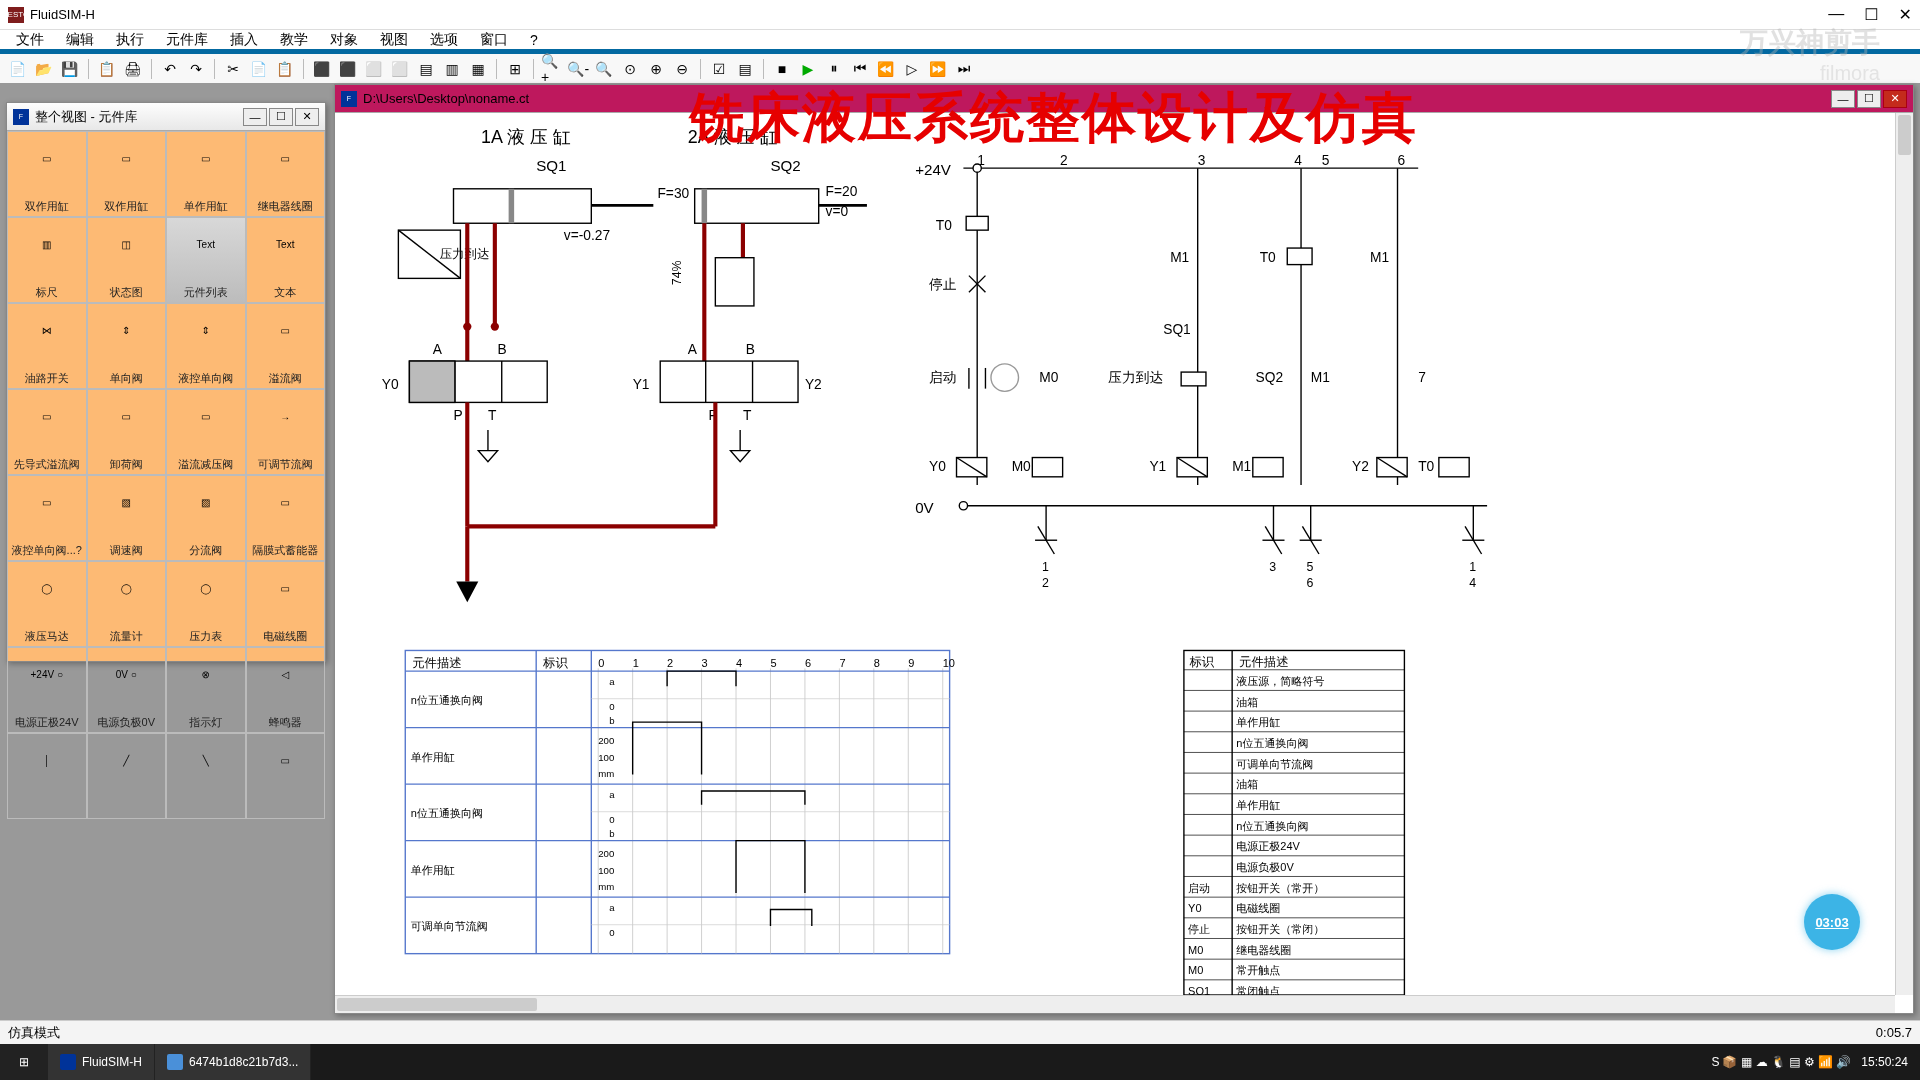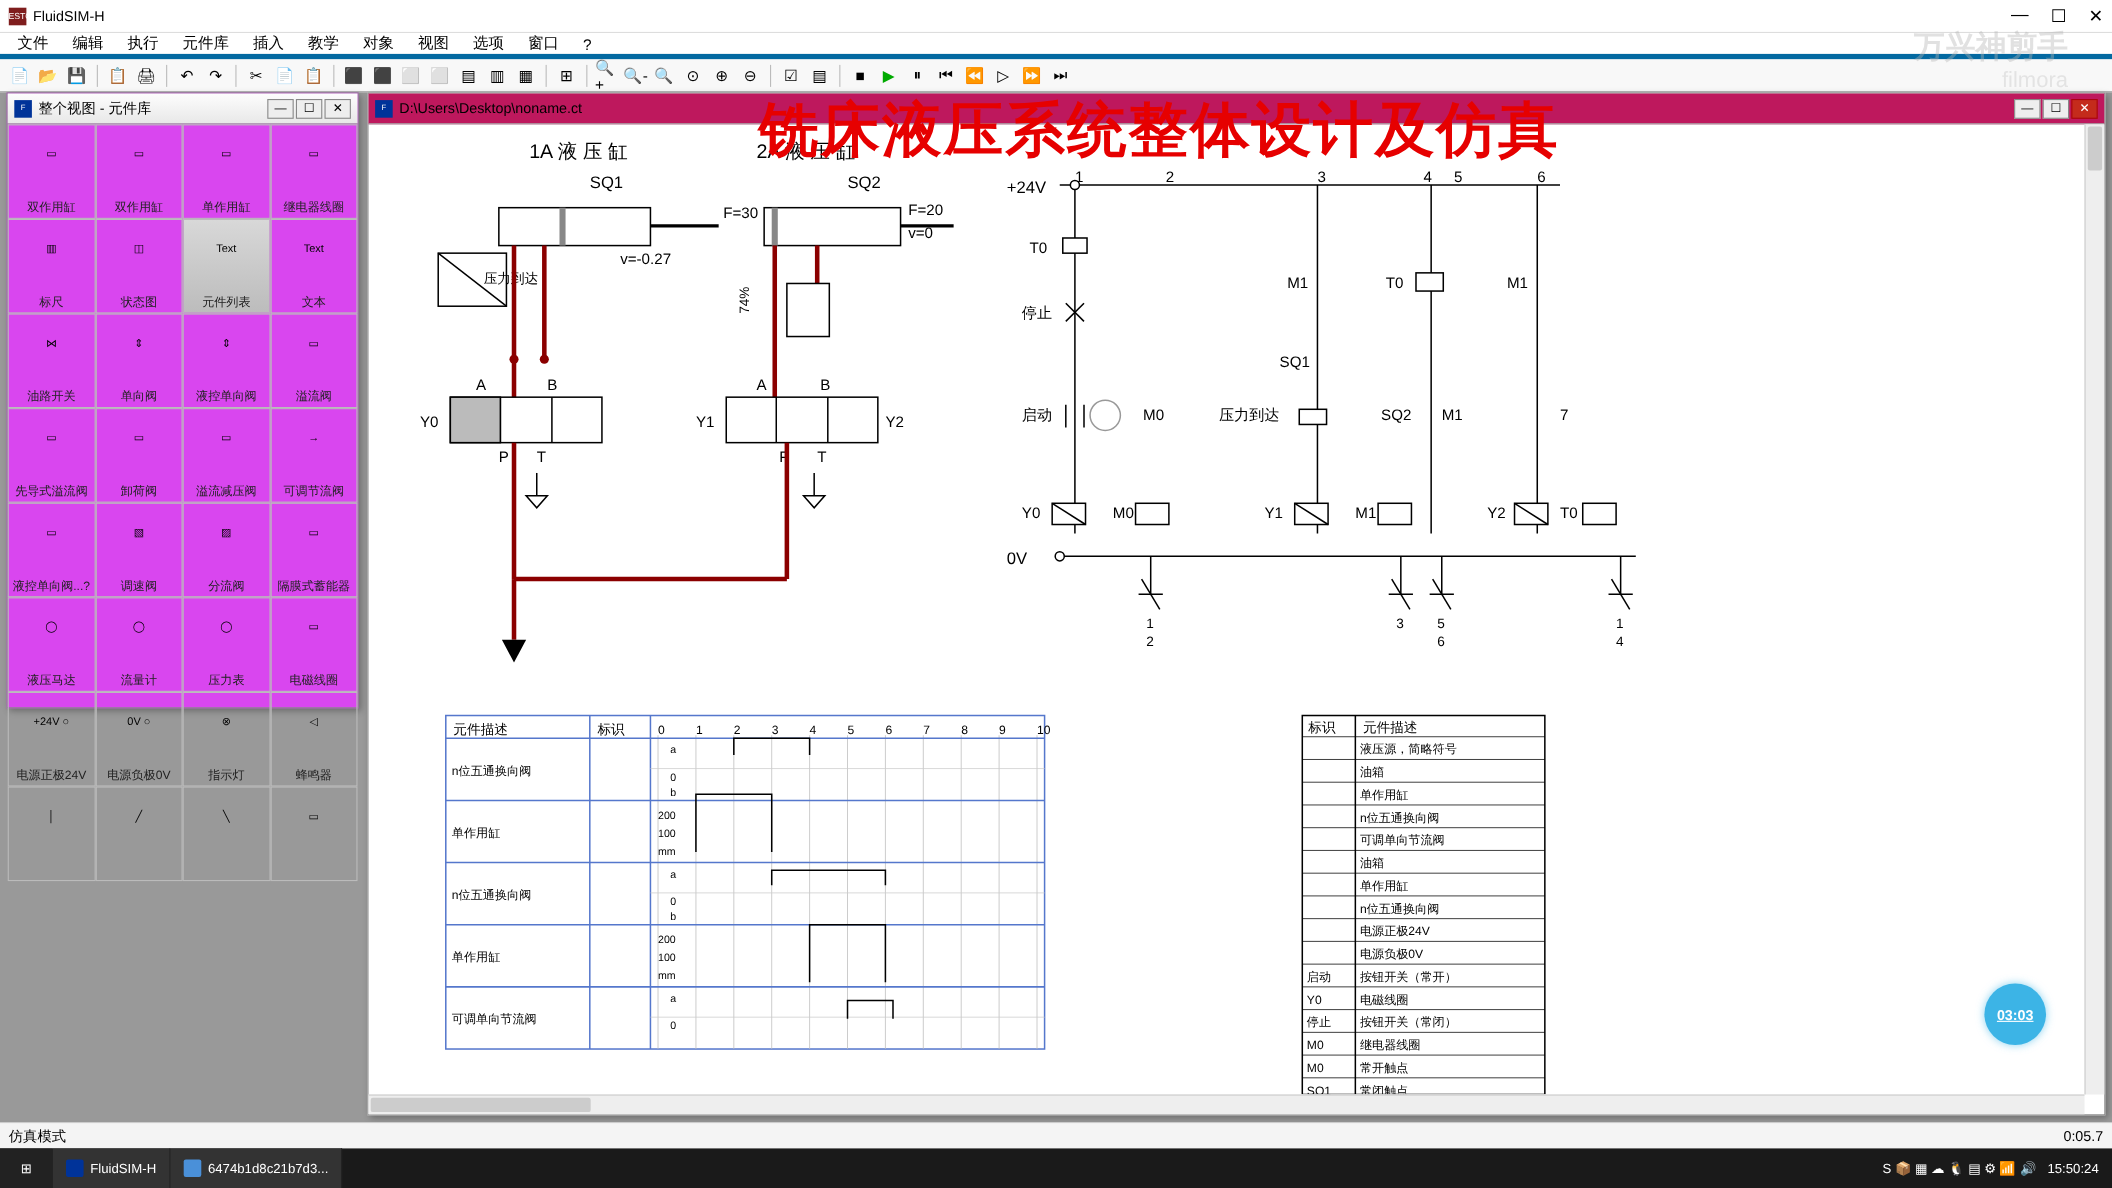--- a/index.html
+++ b/index.html
@@ -8,21 +8,21 @@
 .titlebar .logo { width: 16px; height: 16px; background: #7f1d1d; margin-right: 6px; font-size: 8px; color: #fff; display: flex; align-items: center; justify-content: center; }
 .titlebar .title { flex: 1; font-size: 13px; }
 .titlebar .wincontrols { display: flex; gap: 20px; }
 .titlebar .wincontrols span { font-size: 16px; cursor: pointer; }
 .menubar { height: 24px; display: flex; align-items: center; padding: 0 8px; border-bottom: 5px solid #0369a1; gap: 6px; }
 .menubar span { padding: 2px 8px; font-size: 14px; cursor: pointer; }
 .toolbar { height: 30px; display: flex; align-items: center; padding: 0 6px; border-bottom: 1px solid #999; gap: 2px; background: #f8f8f8; }
 .toolbar .tbtn { width: 24px; height: 24px; display: flex; align-items: center; justify-content: center; cursor: pointer; border: 1px solid transparent; font-size: 14px; }
 .toolbar .sep { width: 1px; height: 20px; background: #bbb; margin: 0 4px; }
 .workspace { position: absolute; top: 84px; left: 0; right: 0; bottom: 60px; background: #999; }
-.library-window { position: absolute; top: 0; left: 6px; width: 320px; height: 560px; background: #d946ef; border: 1px solid #888; box-shadow: 2px 2px 6px rgba(0,0,0,0.3); }
+.library-window { position: absolute; top: 18px; left: 6px; width: 320px; height: 560px; background: #fdba74; border: 1px solid #888; box-shadow: 2px 2px 6px rgba(0,0,0,0.3); }
 .subwin-title { height: 28px; background: linear-gradient(#fdfdfd,#e8e8e8); display: flex; align-items: center; padding: 0 6px; border-bottom: 1px solid #aaa; }
 .subwin-title .icon { width: 16px; height: 16px; background: #003399; margin-right: 6px; font-size: 7px; color: #fff; display: flex; align-items: center; justify-content: center; }
 .subwin-title .t { flex: 1; font-size: 13px; }
 .subwin-title .ctrls { display: flex; gap: 2px; }
 .subwin-title .ctrls span { width: 24px; height: 18px; border: 1px solid #888; background: #eee; display: flex; align-items: center; justify-content: center; font-size: 11px; cursor: pointer; }
 .lib-grid { display: grid; grid-template-columns: repeat(4, 1fr); }
 .lib-cell { height: 86px; border: 1px solid #bbb; display: flex; flex-direction: column; align-items: center; justify-content: space-between; padding: 6px 2px 2px; position: relative; cursor: pointer; }
 .lib-cell.selected { background: linear-gradient(#d8d8d8,#bcbcbc); }
 .lib-cell .sym { width: 50px; height: 40px; display: flex; align-items: center; justify-content: center; font-size: 10px; }
 .lib-cell .lbl { font-size: 11px; color: #222; text-align: center; white-space: nowrap; overflow: hidden; width: 100%; }

